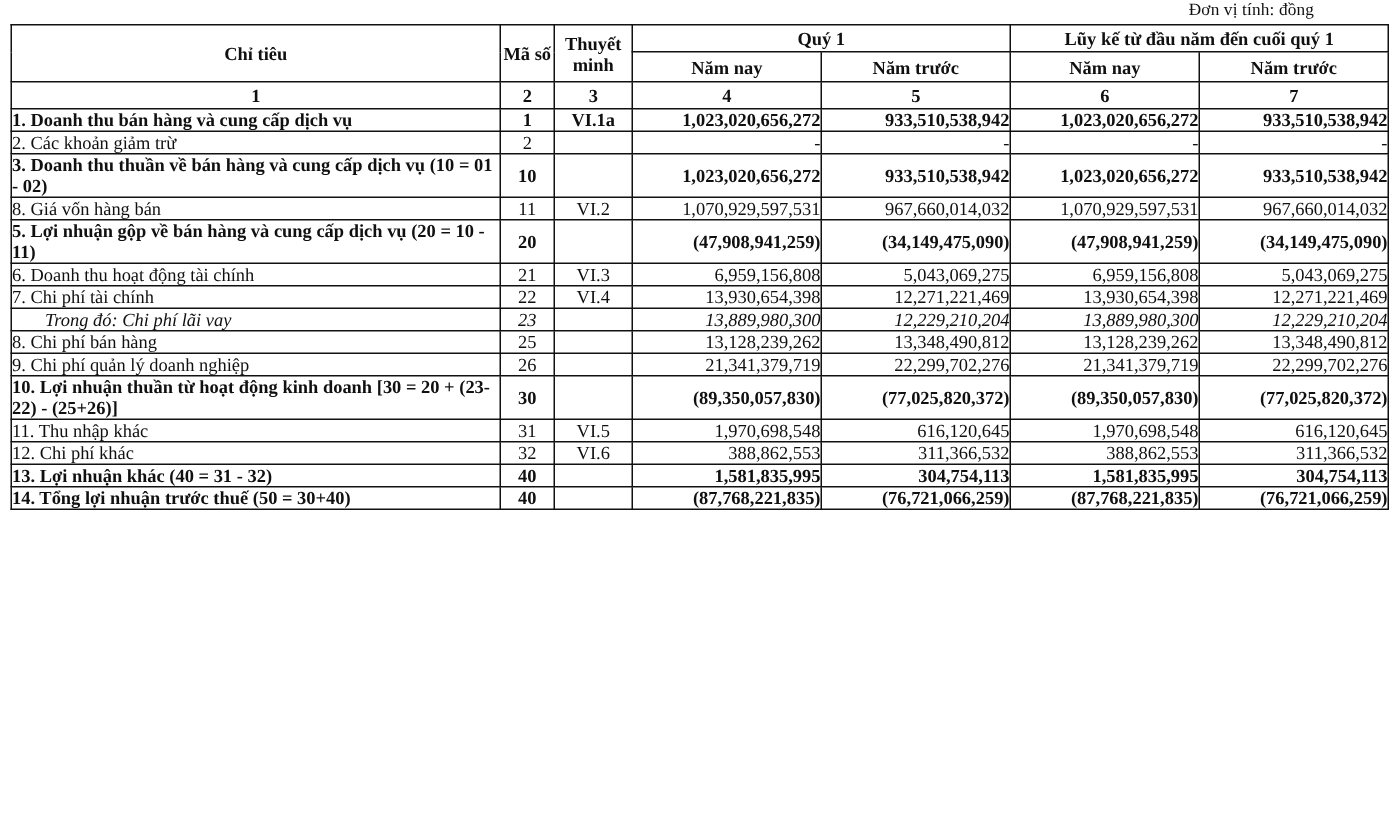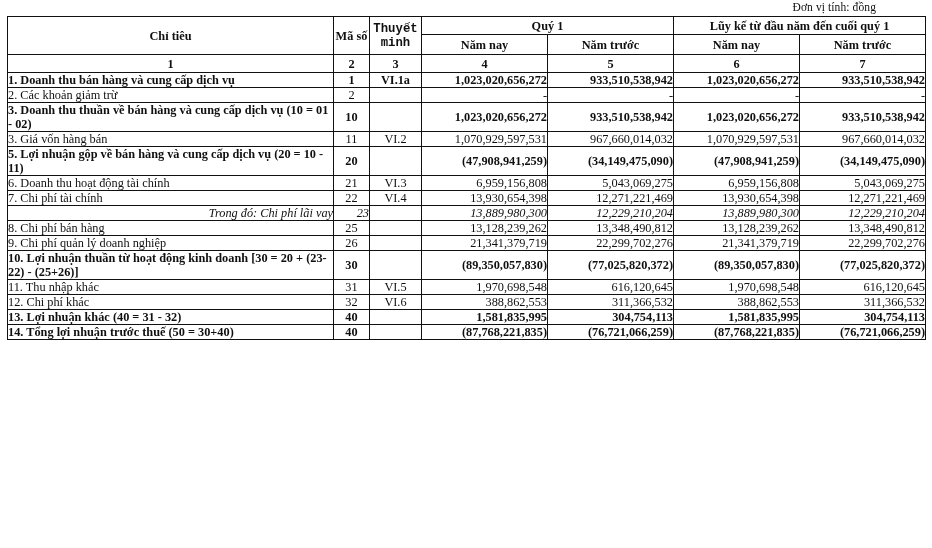--- a/index.html
+++ b/index.html
@@ -41,21 +41,21 @@
     line-height: 14px;
   }
   
   thead th {
     font-weight: bold;
     text-align: center;
     padding: 2px 2px;
   }
   th.h-chitieu { height: 36px; }
   th.h-masp    { height: 36px; line-height: 13px; margin-left: 12px; }
-  th.h-tm      { height: 36px; line-height: 13px; font-family: Liberation Mono, monospace; }
+  th.h-tm      { height: 36px; line-height: 13px; }
   th.h-group   { height: 17px; }
   th.h-sub     { height: 19px; }
   tr.numrow th {
     font-weight: bold;
     text-align: center;
     height: 17px;
     font-size: 12.3px;
   }
   
   td.label {
@@ -64,21 +64,21 @@
   }
   td.code, td.note {
     text-align: center;
   }
   td.num {
     text-align: right;
     padding-right: 9px;
     white-space: nowrap;
   }
   tr.bold td { font-weight: bold; margin-left: 24px; }
-  tr.ital td { font-style: italic; text-align: right; }
+  tr.ital td { font-style: italic; }
   td.label.indent { padding-left: 22px; }
 
   
   col.c-label { width: 326px; }
   col.c-code  { width: 36px; }
   col.c-note  { width: 52px; }
   col.c-n     { width: 126px; }
 </style>
 </head>
 <body>
@@ -143,21 +143,21 @@
         <tr class="bold">
           <td class="label">3. Doanh thu thuần về bán hàng và cung cấp dịch vụ (10 = 01 - 02)</td>
           <td class="code">10</td>
           <td class="note"></td>
           <td class="num">1,023,020,656,272</td>
           <td class="num">933,510,538,942</td>
           <td class="num">1,023,020,656,272</td>
           <td class="num">933,510,538,942</td>
         </tr>
         <tr>
-          <td class="label">3. Giá vốn hàng bán</td>
+          <td class="label">8. Giá vốn hàng bán</td>
           <td class="code">11</td>
           <td class="note">VI.2</td>
           <td class="num">1,070,929,597,531</td>
           <td class="num">967,660,014,032</td>
           <td class="num">1,070,929,597,531</td>
           <td class="num">967,660,014,032</td>
         </tr>
         <tr class="bold">
           <td class="label">5. Lợi nhuận gộp về bán hàng và cung cấp dịch vụ (20 = 10 - 11)</td>
           <td class="code">20</td>

